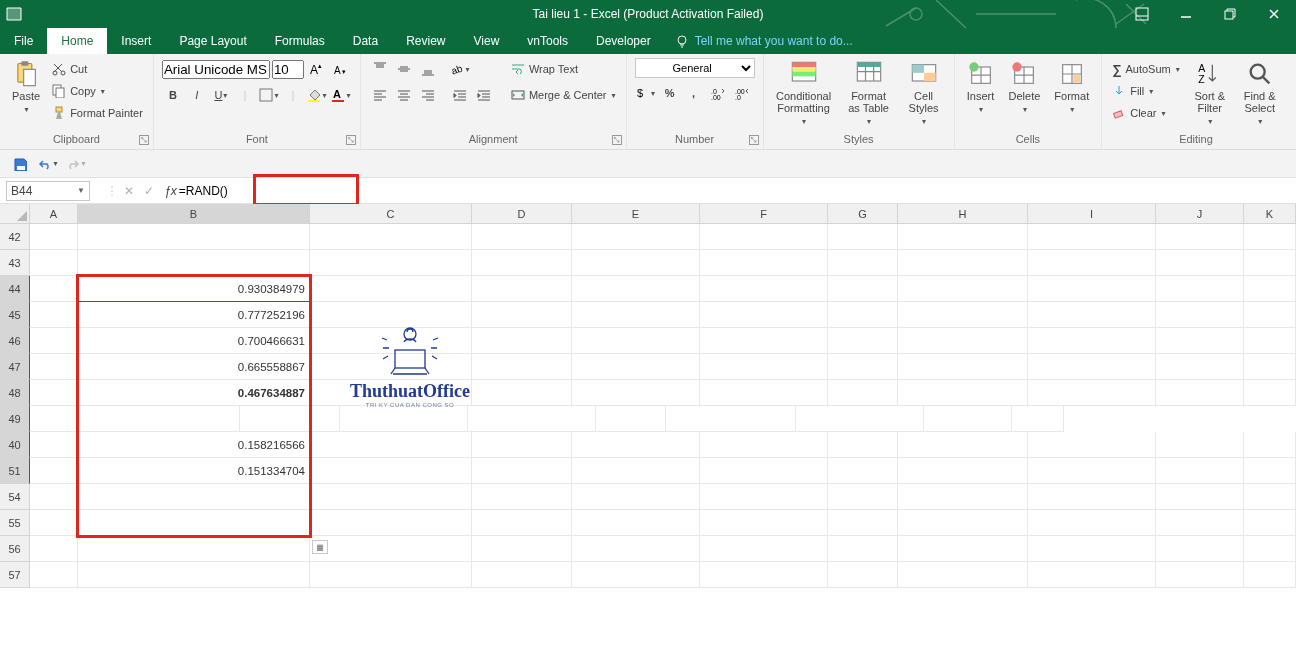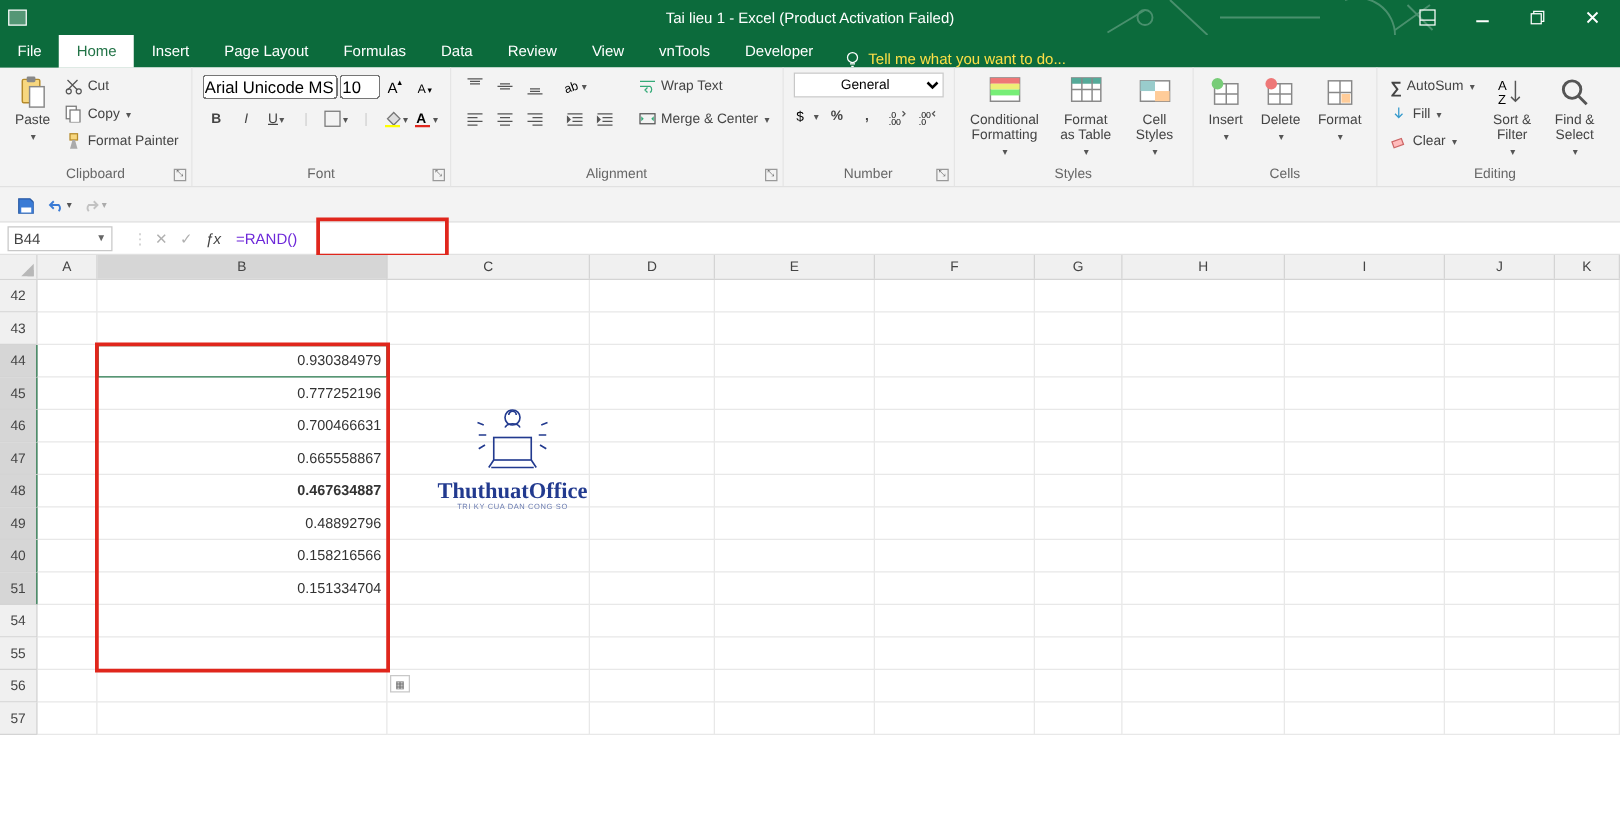--- a/index.html
+++ b/index.html
@@ -9,21 +9,21 @@
 .titlebar .qat { display: flex; align-items: center; gap: 2px; padding-left: 6px; }
 .titlebar .title { position: absolute; left: 50%; transform: translateX(-50%); }
 .titlebar .wincontrols { position: absolute; right: 0; display: flex; }
 .titlebar .wincontrols div { width: 44px; height: 28px; display: flex; align-items: center; justify-content: center; cursor: pointer; }
 .titlebar svg.deco { position: absolute; right: 120px; top: 0; opacity: 0.25; }
 
 .tabs { background: #0c6b3c; height: 26px; display: flex; align-items: flex-end; font-size: 12px; color: #fff; }
 .tabs .tab { padding: 6px 14px; cursor: pointer; }
 .tabs .tab.file { background: #0c6b3c; }
 .tabs .tab.active { background: #fff; color: #217346; }
-.tabs .tell { display: flex; align-items: flex-end; gap: 6px; padding: 0 10px; height: 100%; color: #fde047; margin-top: 12px; }
+.tabs .tell { display: flex; align-items: center; gap: 6px; padding: 0 10px; height: 100%; color: #7dd3fc; margin-top: 12px; }
 .tabs .tell svg { width: 14px; height: 14px; }
 
 .ribbon { background: #f3f3f3; border-bottom: 1px solid #dcdcdc; height: 96px; display: flex; font-size: 11px; color: #444; }
 .group { border-right: 1px solid #e5e5e5; padding: 4px 8px 2px 8px; display: flex; flex-direction: column; position: relative; }
 .group .glabel { text-align: center; color: #666; font-size: 11px; margin-top: auto; padding-bottom: 2px; }
 .group .glabel .launcher { position: absolute; right: 4px; bottom: 4px; width: 10px; height: 10px; border: 1px solid #999; font-size: 7px; line-height: 8px; text-align: center; color: #666; }
 .group .body { flex: 1; display: flex; gap: 6px; align-items: flex-start; }
 
 .bigbtn { display: flex; flex-direction: column; align-items: center; gap: 2px; padding: 2px 4px; cursor: pointer; text-align: center; line-height: 12px; }
 .bigbtn svg, .bigbtn .ico { width: 28px; height: 28px; }
@@ -39,21 +39,21 @@
 
 .qatbar { background: #f3f3f3; height: 28px; border-bottom: 1px solid #e1e1e1; display: flex; align-items: center; padding-left: 8px; gap: 4px; }
 .qatbar .iconbtn { width: 24px; height: 24px; }
 
 .fbar { height: 26px; border-bottom: 1px solid #e1e1e1; display: flex; align-items: center; font-size: 12px; }
 .namebox { width: 84px; border: 1px solid #c8c8c8; margin: 0 10px 0 6px; height: 20px; padding: 0 4px; display: flex; align-items: center; justify-content: space-between; color: #444; background: #fff; }
 .namebox .dd2 { font-size: 8px; color: #666; }
 .fbar .sep { color: #ccc; margin: 0 6px; }
 .fbar .fbtns { display: flex; gap: 10px; color: #b0b0b0; }
 .fbar .fx { font-style: italic; color: #444; margin-left: 10px; }
-.fbar .formula { margin-left: 12px; color: #6d28d9; }
+.fbar .formula { margin-left: 2px; color: #000000; }
 .redbox-fbar { position: absolute; border: 3px solid #e0261c; pointer-events: none; }
 
 .gridwrap { position: relative; }
 .colhead { display: flex; height: 20px; background: #f0f0f0; border-bottom: 1px solid #d4d4d4; font-size: 11px; color: #444; }
 .colhead .selall { width: 30px; border-right: 1px solid #d4d4d4; background: #f0f0f0; position: relative; }
 .colhead .selall::after { content: ""; position: absolute; right: 2px; bottom: 2px; border: 5px solid transparent; border-right-color: #b8b8b8; border-bottom-color: #b8b8b8; }
 .colhead .ch { border-right: 1px solid #d4d4d4; display: flex; align-items: center; justify-content: center; }
 .colhead .ch.sel { background: #d6d6d6; border-bottom-color: #217346; }
 
 .rows { }
@@ -601,21 +601,20 @@
         <div class="cell" style="width: 128px;"></div>
         <div class="cell" style="width: 70px;"></div>
         <div class="cell" style="width: 130px;"></div>
         <div class="cell" style="width: 128px;"></div>
         <div class="cell" style="width: 88px;"></div>
         <div class="cell" style="width: 52px;"></div>
       </div>
       <div class="row">
         <div class="rh sel">49</div>
         <div class="cell" style="width: 48px;"></div>
-        <div class="cell" style="width: 232px;">0.48892796</div>
         <div class="cell" style="width: 162px;"></div>
         <div class="cell" style="width: 100px;"></div>
         <div class="cell" style="width: 128px;"></div>
         <div class="cell" style="width: 128px;"></div>
         <div class="cell" style="width: 70px;"></div>
         <div class="cell" style="width: 130px;"></div>
         <div class="cell" style="width: 128px;"></div>
         <div class="cell" style="width: 88px;"></div>
         <div class="cell" style="width: 52px;"></div>
       </div>

